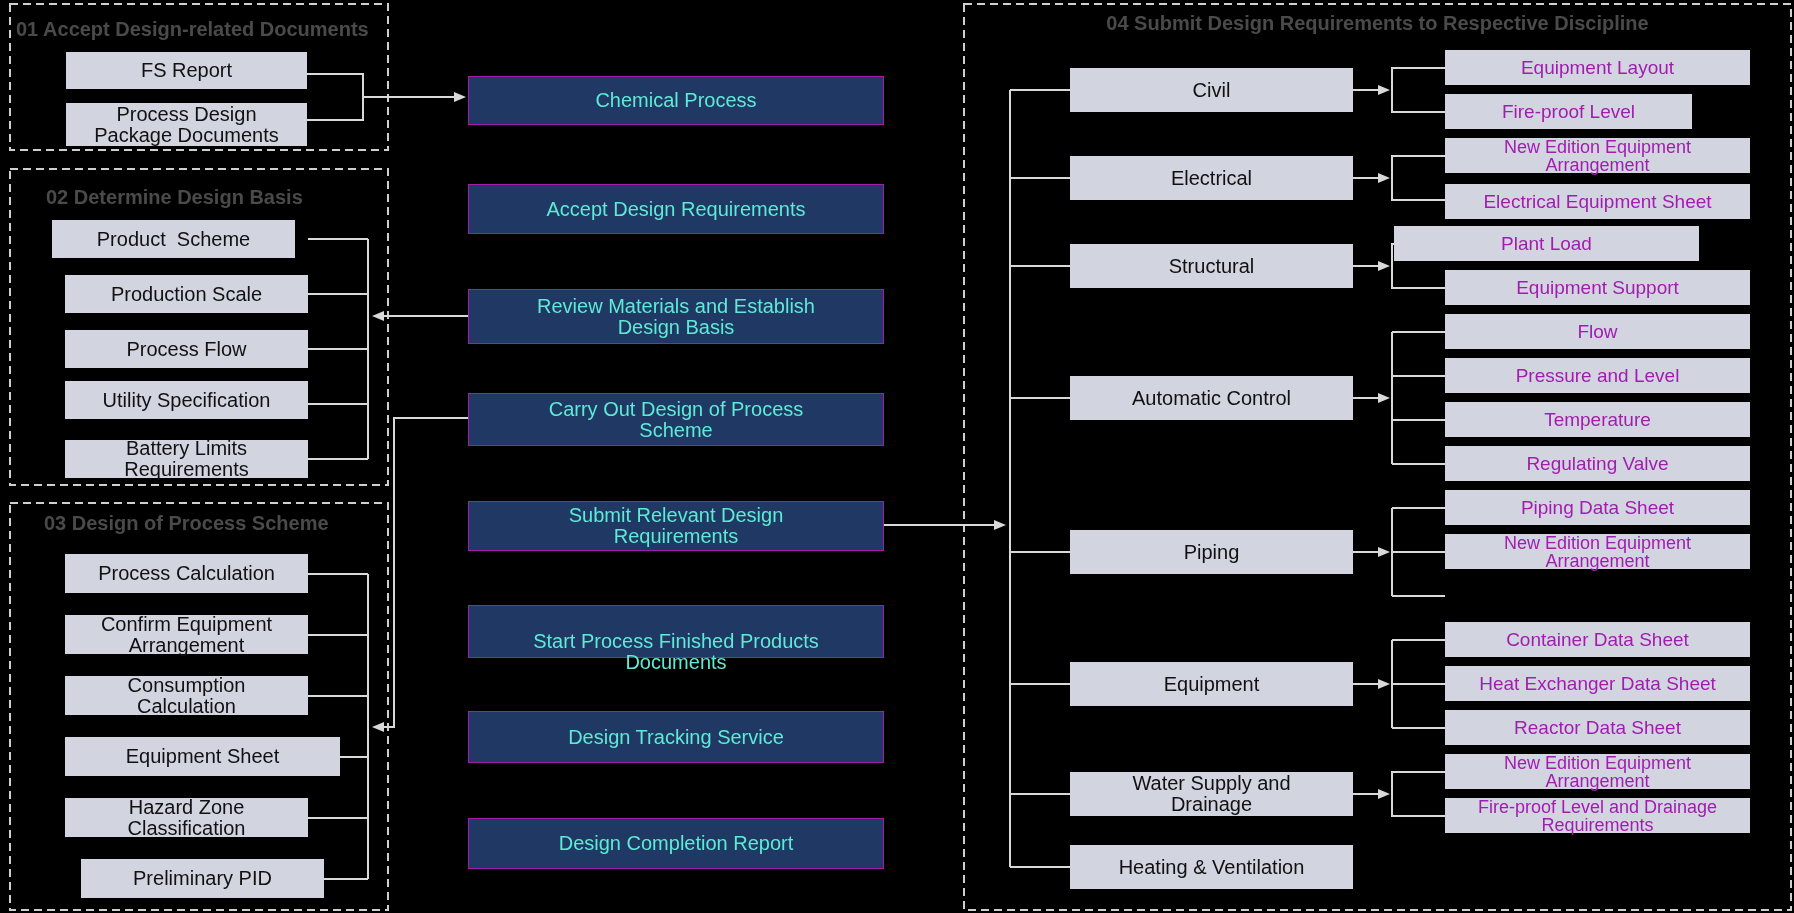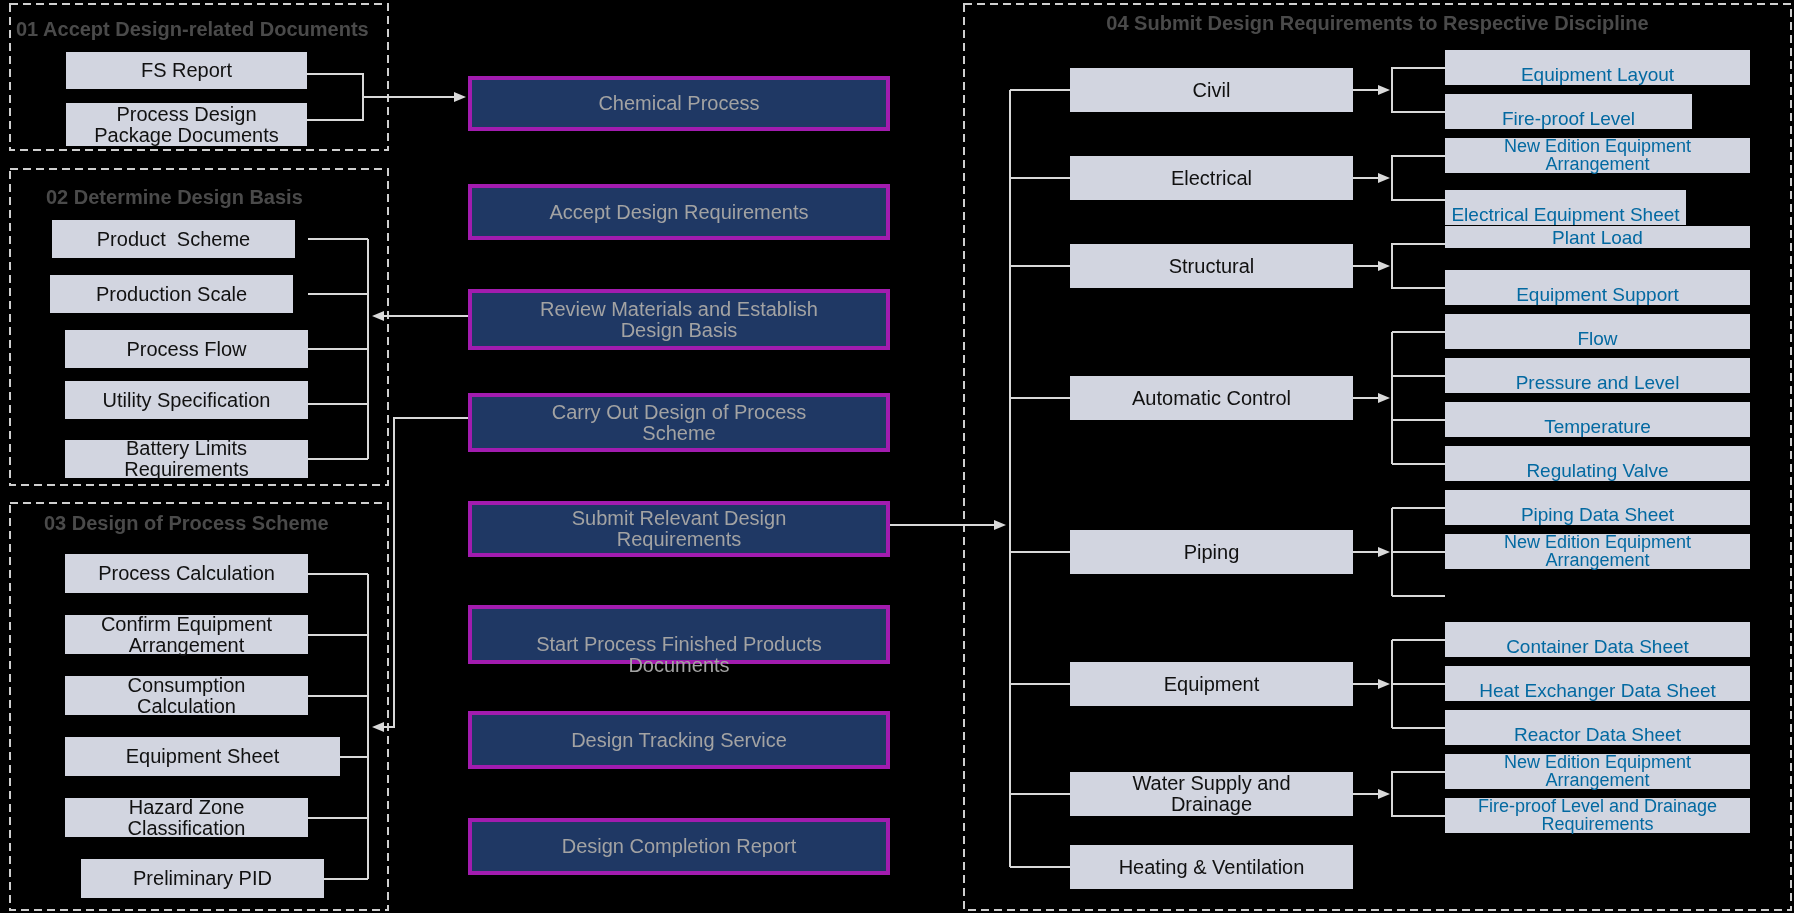--- a/index.html
+++ b/index.html
@@ -4,22 +4,22 @@
 <style>
   html,body{margin:0;padding:0;background:#000;}
   .canvas{position:relative;width:1794px;height:913px;background:#000;overflow:hidden;
           font-family:"Liberation Sans","DejaVu Sans",sans-serif;}
   .wires{position:absolute;left:0;top:0;}
   .gtitle{position:absolute;color:#4a4a4a;font-weight:bold;font-size:20px;white-space:nowrap;}
   .gtitle.center{text-align:center;white-space:nowrap;}
   .box{position:absolute;display:flex;align-items:center;justify-content:center;
        text-align:center;line-height:1.05;}
   .light{background:#d2d5e0;color:#111;font-size:20px;}
-  .navy{background:#1f3864;color:#a3a3a3;font-size:20px;border:4px solid #a21caf;}
-  .deliv{background:#d2d5e0;color:#0369a1;font-size:19px;align-items:flex-end;}
+  .navy{background:#1f3864;color:#5eead4;font-size:20px;border:1px solid #a21caf;}
+  .deliv{background:#d2d5e0;color:#a21caf;font-size:19px;}
   .deliv.two{font-size:18px;line-height:1.0;}
   .lbl{white-space:pre-wrap;display:inline-block;}
   .w170{max-width:170px;} .w190{max-width:190px;} .w200{max-width:200px;}
   .w260{max-width:270px;} .w290{max-width:300px;} .w300{max-width:310px;} .w330{max-width:340px;margin-top:40px;}
 </style>
 </head>
 <body>
 
 <div class="canvas">
 
@@ -82,21 +82,21 @@
   <div class="box light" style="left:66px;top:52px;width:241px;height:37px">
     <span class="lbl">FS Report</span>
     </div>
   <div class="box light" style="left:66px;top:103px;width:241px;height:43px">
     <span class="lbl w190">Process Design Package Documents</span>
     </div>
 
   <div class="box light" style="left:52px;top:220px;width:243px;height:38px">
     <span class="lbl">Product  Scheme</span>
     </div>
-  <div class="box light" style="left:50px;top:275px;width:243px;height:38px">
+  <div class="box light" style="left:65px;top:275px;width:243px;height:38px">
     <span class="lbl">Production Scale</span>
     </div>
   <div class="box light" style="left:65px;top:330px;width:243px;height:38px">
     <span class="lbl">Process Flow</span>
     </div>
   <div class="box light" style="left:65px;top:381px;width:243px;height:38px">
     <span class="lbl">Utility Specification</span>
     </div>
   <div class="box light" style="left:65px;top:440px;width:243px;height:38px">
     <span class="lbl w200">Battery Limits Requirements</span>
@@ -173,24 +173,24 @@
 
   <div class="box deliv" style="left:1445px;top:50px;width:305px;height:35px">
     <span class="lbl">Equipment Layout</span>
     </div>
   <div class="box deliv" style="left:1445px;top:94px;width:247px;height:35px">
     <span class="lbl">Fire-proof Level</span>
     </div>
   <div class="box deliv two" style="left:1445px;top:138px;width:305px;height:35px">
     <span class="lbl w200">New Edition Equipment Arrangement</span>
     </div>
-  <div class="box deliv" style="left:1445px;top:190px;width:241px;height:35px">
+  <div class="box deliv" style="left:1445px;top:184px;width:305px;height:35px">
     <span class="lbl">Electrical Equipment Sheet</span>
     </div>
-  <div class="box deliv" style="left:1445px;top:226px;width:305px;height:22px">
+  <div class="box deliv" style="left:1394px;top:226px;width:305px;height:35px">
     <span class="lbl">Plant Load</span>
     </div>
   <div class="box deliv" style="left:1445px;top:270px;width:305px;height:35px">
     <span class="lbl">Equipment Support</span>
     </div>
   <div class="box deliv" style="left:1445px;top:314px;width:305px;height:35px">
     <span class="lbl">Flow</span>
     </div>
   <div class="box deliv" style="left:1445px;top:358px;width:305px;height:35px">
     <span class="lbl">Pressure and Level</span>

